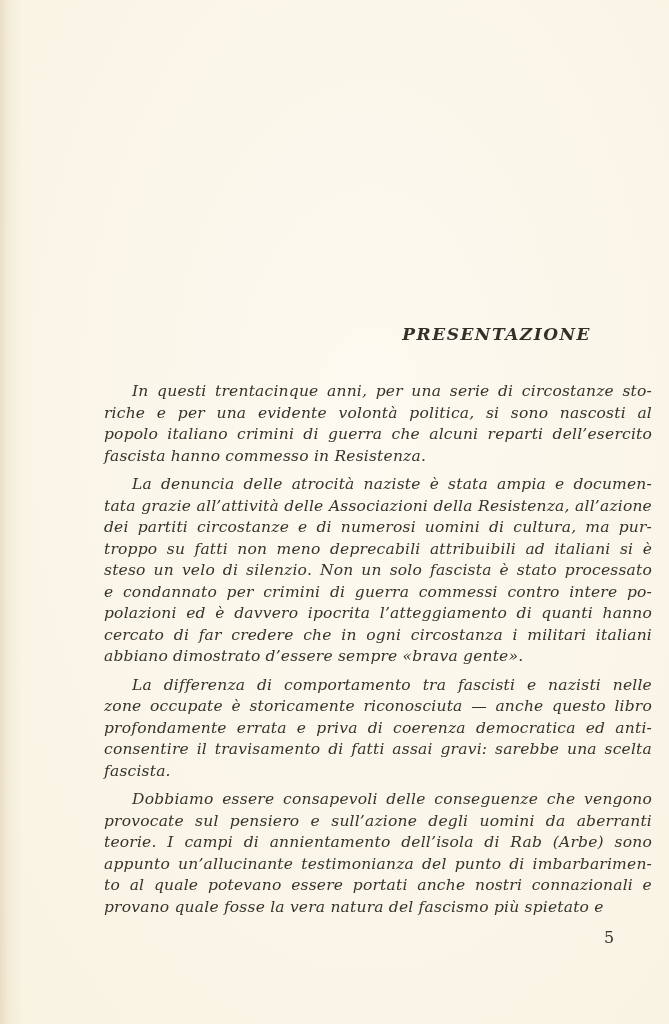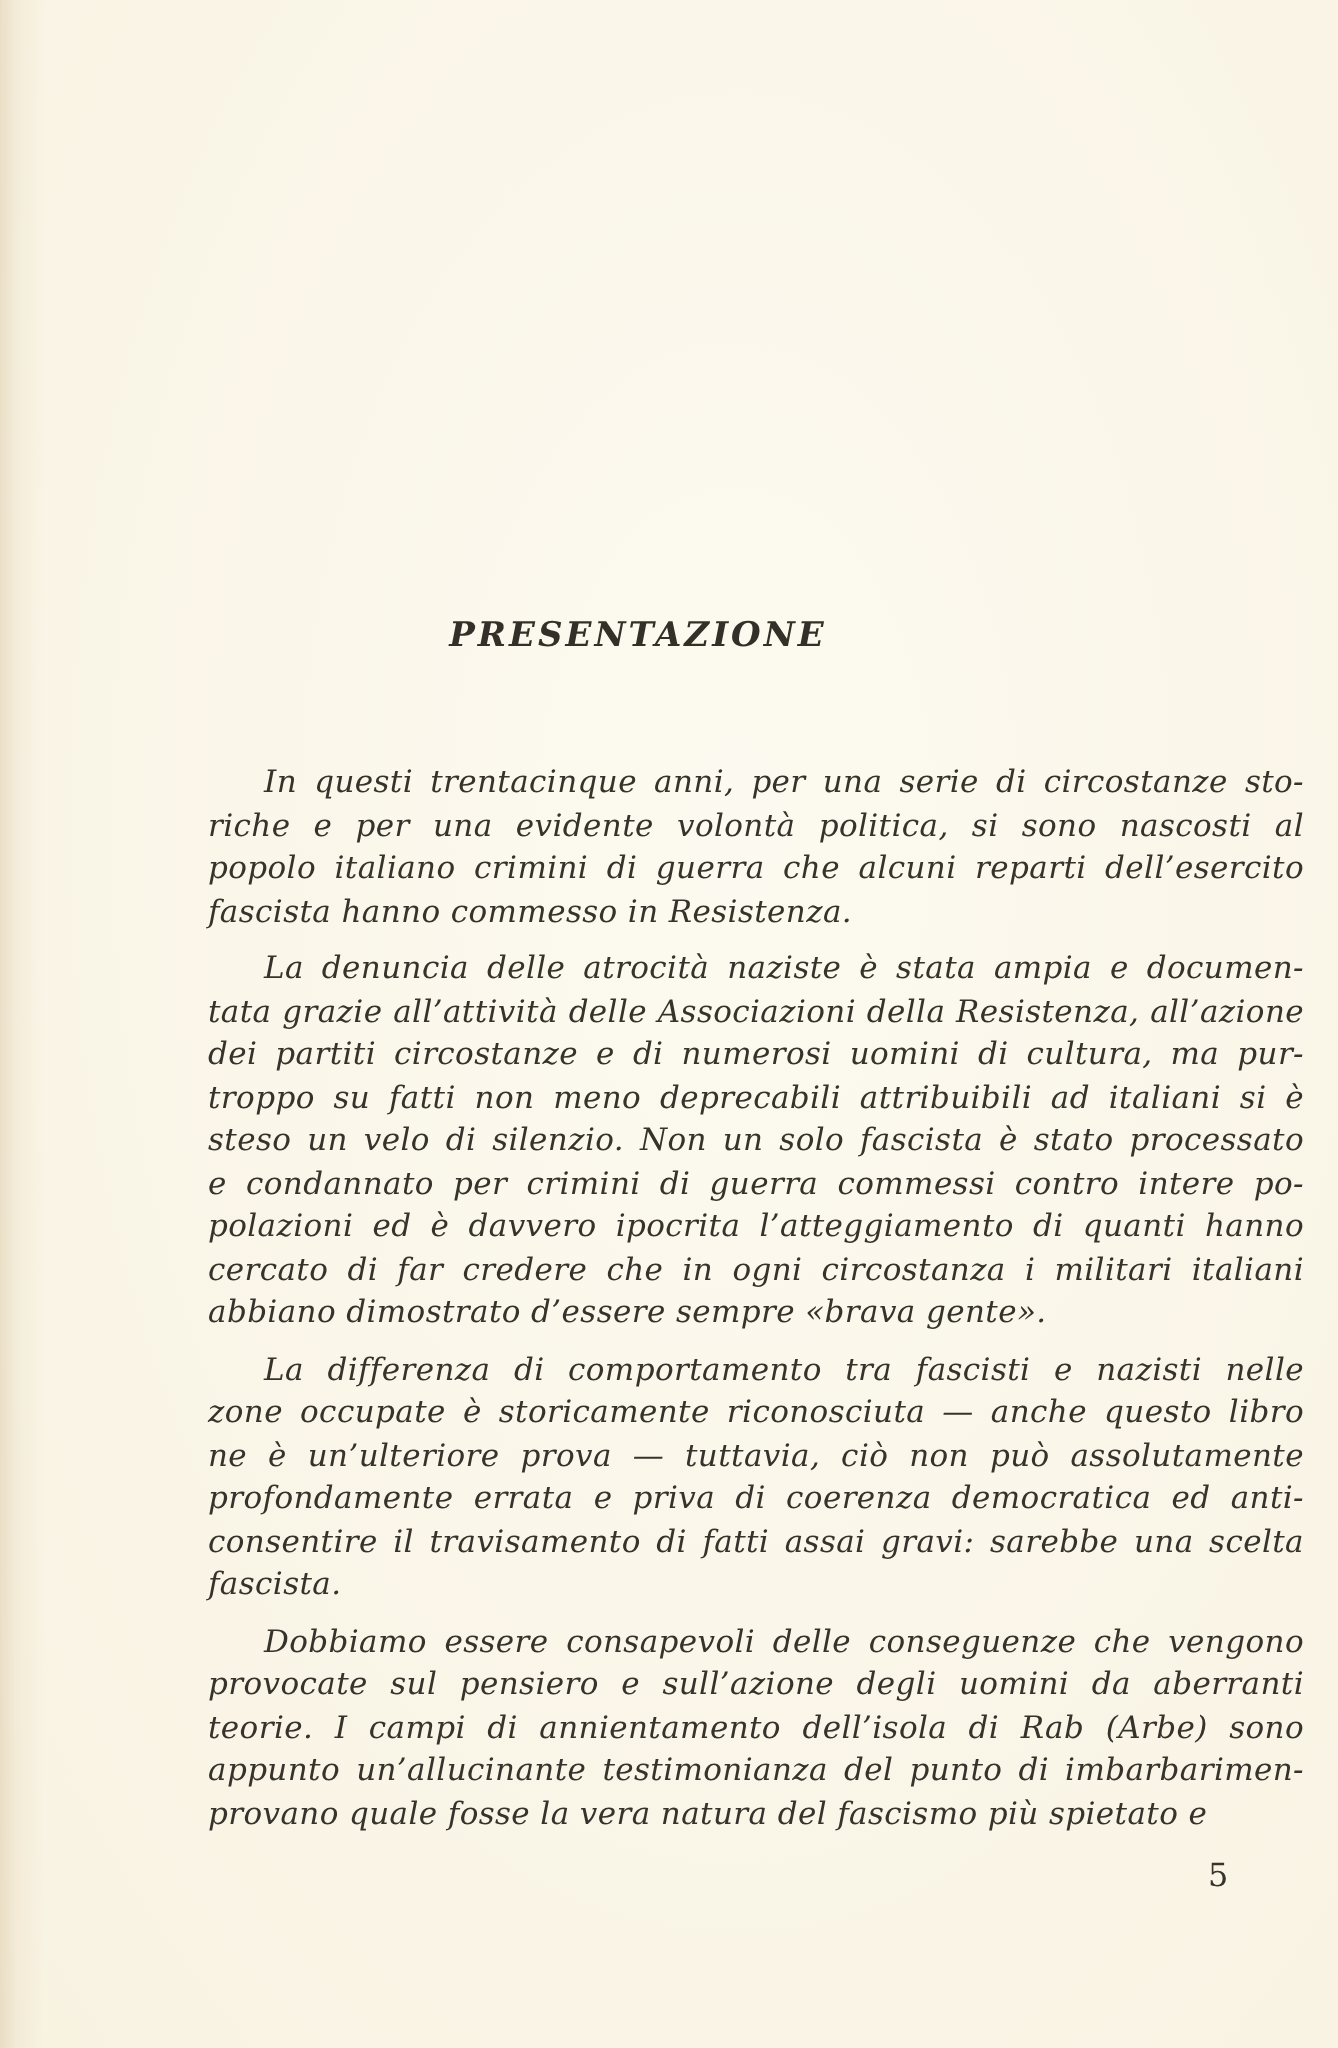--- a/index.html
+++ b/index.html
@@ -20,22 +20,22 @@
     
     background-image:
       linear-gradient(90deg, rgba(196,166,120,0.28) 0px, rgba(196,166,120,0.10) 8px, rgba(196,166,120,0.0) 22px),
       radial-gradient(ellipse at 55% 40%, rgba(255,255,255,0.35) 0%, rgba(233,220,188,0.18) 100%);
   }
   .title {
     position: absolute;
     top: 308px;
     left: 63px;
     width: 512px;
-    margin: 0;
-    text-align: center;
+    margin: 16px;
+    text-align: right;
     font-size: 17px;
     font-style: italic;
     font-weight: 600;
     letter-spacing: 1.5px;
     color: #33302a;
   }
   .text-block {
     position: absolute;
     top: 381px;
     left: 63px;
@@ -89,27 +89,27 @@
         <div class="line">troppo su fatti non meno deprecabili attribuibili ad italiani si è</div>
         <div class="line">steso un velo di silenzio. Non un solo fascista è stato processato</div>
         <div class="line">e condannato per crimini di guerra commessi contro intere po-</div>
         <div class="line">polazioni ed è davvero ipocrita l’atteggiamento di quanti hanno</div>
         <div class="line">cercato di far credere che in ogni circostanza i militari italiani</div>
         <div class="line last">abbiano dimostrato d’essere sempre «brava gente».</div>
       </div>
       <div class="paragraph">
         <div class="line first">La differenza di comportamento tra fascisti e nazisti nelle</div>
         <div class="line">zone occupate è storicamente riconosciuta — anche questo libro</div>
-        <div class="line">ne è un’ulteriore prova — tuttavia, ciò non può assolutamente</div>
         <div class="line">profondamente errata e priva di coerenza democratica ed anti-</div>
         <div class="line">consentire il travisamento di fatti assai gravi: sarebbe una scelta</div>
         <div class="line last">fascista.</div>
       </div>
       <div class="paragraph">
         <div class="line first">Dobbiamo essere consapevoli delle conseguenze che vengono</div>
         <div class="line">provocate sul pensiero e sull’azione degli uomini da aberranti</div>
         <div class="line">teorie. I campi di annientamento dell’isola di Rab (Arbe) sono</div>
         <div class="line">appunto un’allucinante testimonianza del punto di imbarbarimen-</div>
+        <div class="line">to al quale potevano essere portati anche nostri connazionali e</div>
         <div class="line last">provano quale fosse la vera natura del fascismo più spietato e</div>
       </div>
     </div>
   <div class="page-number">5</div>
 </div>
 
 </body></html>

